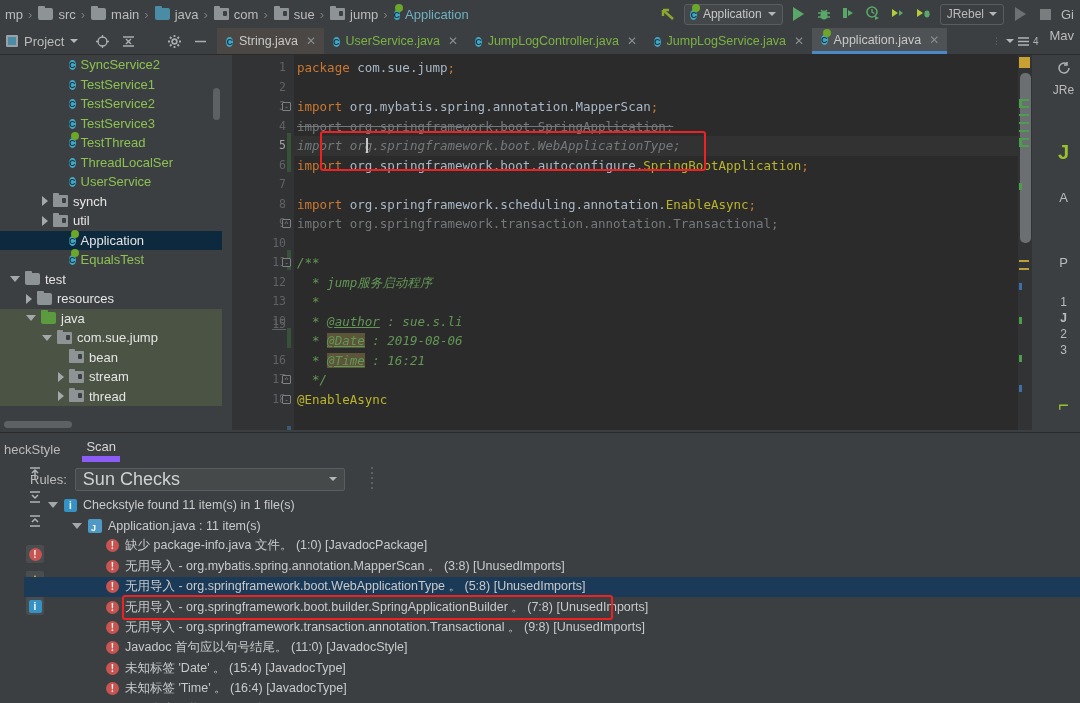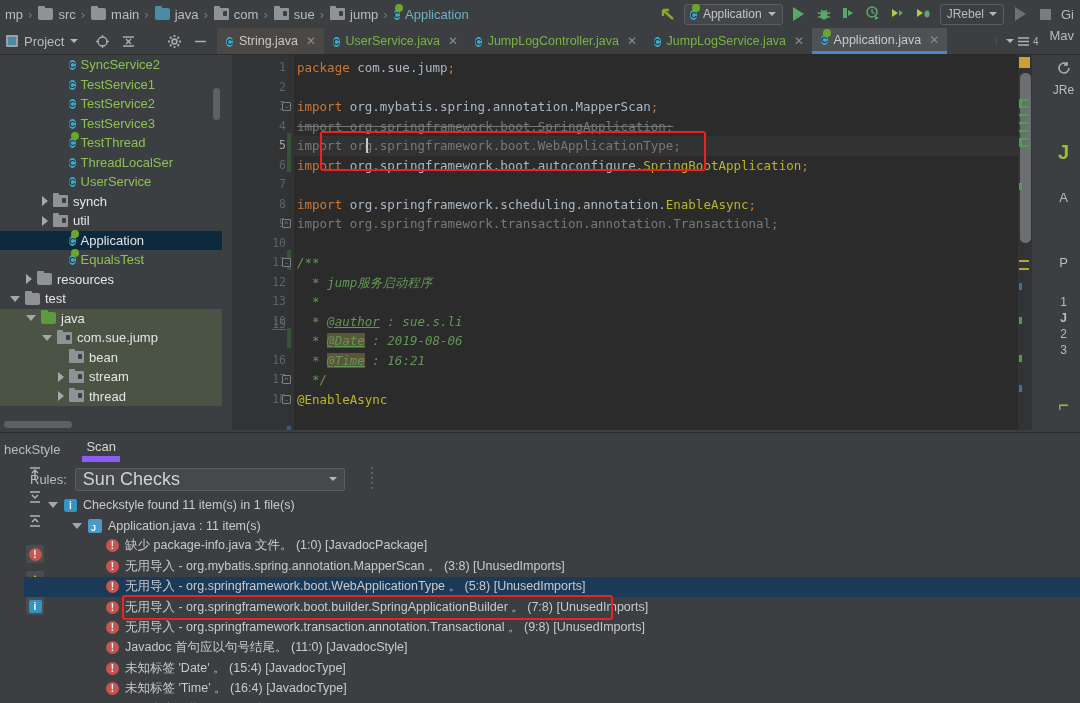--- a/index.html
+++ b/index.html
@@ -451,32 +451,32 @@
           <span class="lbl white">Application</span>
         </div>
         <div class="row">
           <span style="width: 58px; flex: 0 0 auto;"></span>
           <span class="tw none"></span>
           <span style="width: 5px; flex: 0 0 auto;"></span>
           <span class="ico cls-wrap"><span class="cls runnable">C</span></span>
           <span class="lbl green">EqualsTest</span>
         </div>
         <div class="row">
+          <span style="width: 10px; flex: 0 0 auto;"></span>
+          <span class="tw open"></span>
+          <span style="width: 5px; flex: 0 0 auto;"></span>
+          <span class="ico folder"></span>
+          <span class="lbl white">test</span>
+        </div>
+        <div class="row">
           <span style="width: 26px; flex: 0 0 auto;"></span>
           <span class="tw "></span>
           <span style="width: 5px; flex: 0 0 auto;"></span>
           <span class="ico folder"></span>
           <span class="lbl white">resources</span>
-        </div>
-        <div class="row">
-          <span style="width: 10px; flex: 0 0 auto;"></span>
-          <span class="tw open"></span>
-          <span style="width: 5px; flex: 0 0 auto;"></span>
-          <span class="ico folder"></span>
-          <span class="lbl white">test</span>
         </div>
         <div class="row testsrc">
           <span style="width: 26px; flex: 0 0 auto;"></span>
           <span class="tw open"></span>
           <span style="width: 5px; flex: 0 0 auto;"></span>
           <span class="ico folder green"></span>
           <span class="lbl white">java</span>
         </div>
         <div class="row testsrc">
           <span style="width: 42px; flex: 0 0 auto;"></span>
@@ -577,21 +577,21 @@
         <div class="lineno" style="top: 295.5px;">16</div>
         <div class="lineno" style="top: 315px;">17</div>
         <div class="lineno" style="top: 334.5px;">18</div>
       </div>
     <div class="code-area" id="codearea">
         <div class="cline" style="top: 3px;"><span class="kw">package</span><span class="id"> com.sue.jump</span><span class="kw">;</span></div>
         <div class="cline" style="top: 22.5px;"></div>
         <div class="cline" style="top: 42px;"><span class="kw">import</span><span class="id"> org.mybatis.spring.annotation.MapperScan</span><span class="kw">;</span></div>
         <div class="cline" style="top: 61.5px;"><span class="strike">import org.springframework.boot.SpringApplication;</span></div>
         <div class="curline-bg" style="top: 81px;"></div>
-        <div class="cline" style="top: 81px;"><span class="dim">import org.springframework.boot.WebApplicationType;</span></div>
+        <div class="cline" style="top: 81px; font-style: italic;"><span class="dim">import org.springframework.boot.WebApplicationType;</span></div>
         <div class="cline" style="top: 100.5px;"><span class="kw">import</span><span class="id"> org.springframework.boot.autoconfigure.</span><span class="ann">SpringBootApplication</span><span class="kw">;</span></div>
         <div class="cline" style="top: 139.5px;"><span class="kw">import</span><span class="id"> org.springframework.scheduling.annotation.</span><span class="ann">EnableAsync</span><span class="kw">;</span></div>
         <div class="cline" style="top: 159px;"><span class="dim">import org.springframework.transaction.annotation.Transactional;</span></div>
         <div class="cline" style="top: 178.5px;"></div>
         <div class="cline" style="top: 198px;"><span class="cm">/**</span></div>
         <div class="cline" style="top: 217.5px;"><span class="cm">  * jump服务启动程序</span></div>
         <div class="cline" style="top: 237px;"><span class="cm">  *</span></div>
         <div class="cline" style="top: 256.5px;"><span class="cm">  * </span><span class="cmtag">@author</span><span class="cm"> : sue.s.li</span></div>
         <div class="cline" style="top: 276px;"><span class="cm">  * </span><span class="cmtag hl">@Date</span><span class="cm"> : 2019-08-06</span></div>
         <div class="cline" style="top: 295.5px;"><span class="cm">  * </span><span class="cmtag hl">@Time</span><span class="cm"> : 16:21</span></div>

